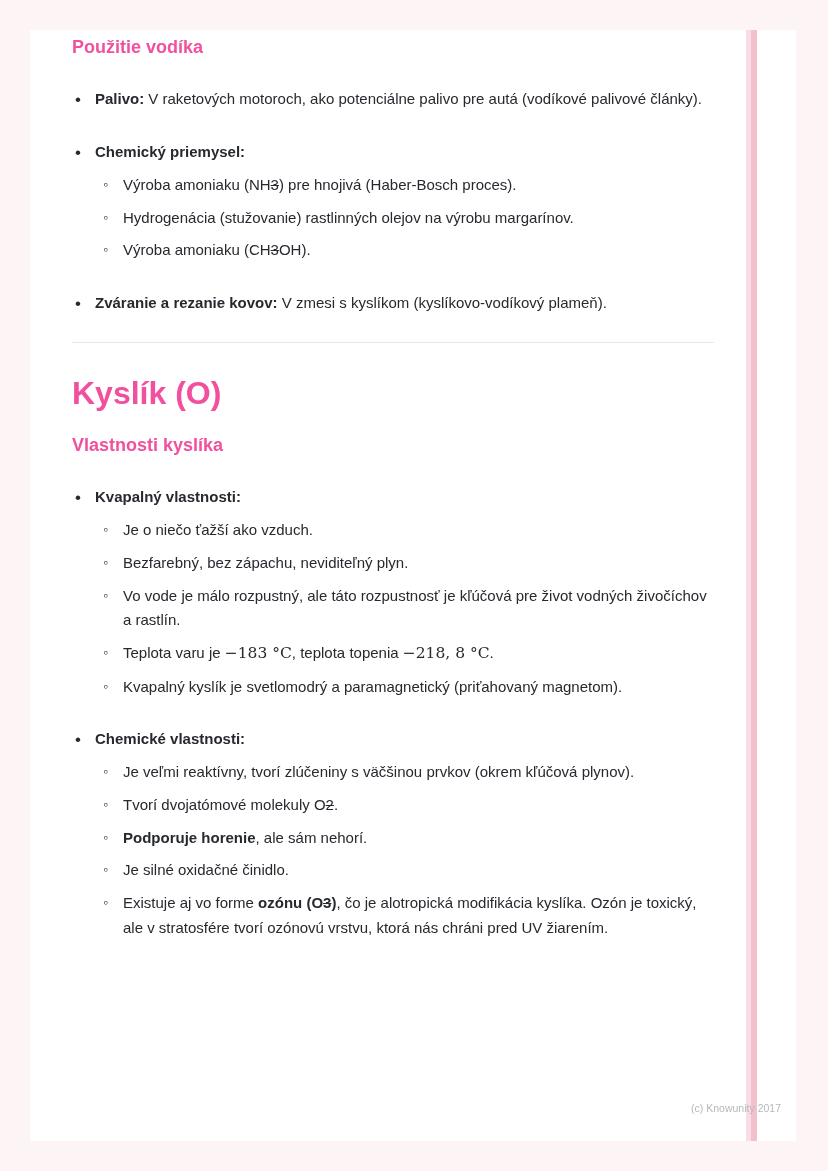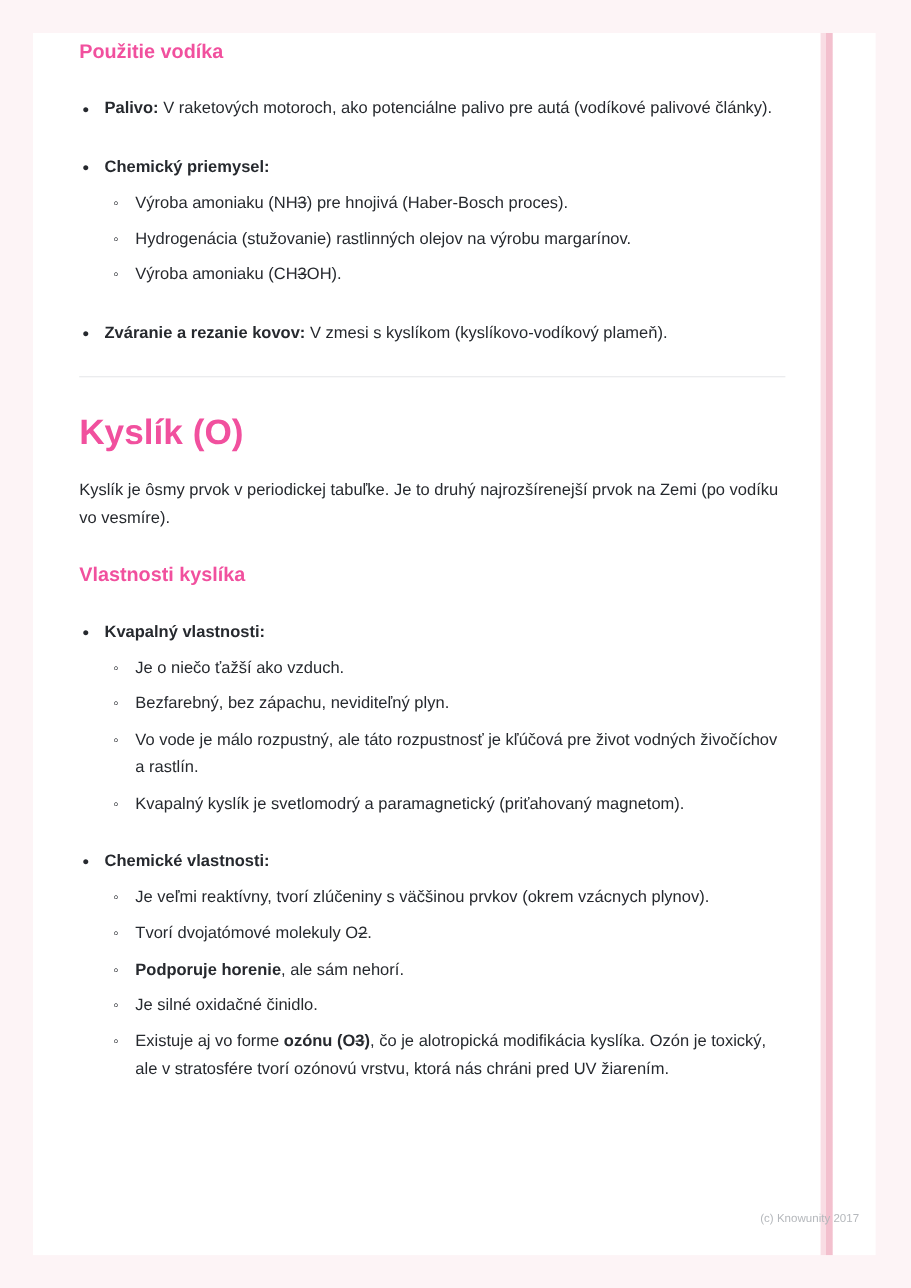--- a/index.html
+++ b/index.html
@@ -131,47 +131,49 @@
       </li>
       <li>
         <span class="seg"><span class="b">Zváranie a rezanie kovov:</span><span> V zmesi s kyslíkom (kyslíkovo-vodíkový plameň).</span></span>
       </li>
     </ul>
 
     <hr class="divider">
 
     <h2 class="h2">Kyslík (O)</h2>
 
-    <p class="para">Kyslík je ôsmy prvok v periodickej tabuľke. Je to druhý najrozšírenejší prvok na Zemi (po vodíku vo vesmíre).</p>
 
     <h3 class="h3">Vlastnosti kyslíka</h3>
 
     <ul class="l1">
       <li>
         <span class="seg"><span class="b">Kvapalný vlastnosti:</span></span>
         <ul class="l2">
           <li>
             <span class="seg"><span>Je o niečo ťažší ako vzduch.</span></span>
           </li>
           <li>
             <span class="seg"><span>Bezfarebný, bez zápachu, neviditeľný plyn.</span></span>
           </li>
           <li>
             <span class="seg"><span>Vo vode je málo rozpustný, ale táto rozpustnosť je kľúčová pre život vodných živočíchov a rastlín.</span></span>
           </li>
           <li>
+            <span class="seg"><span>Teplota varu je </span><span class="math">−183 °C</span><span>, teplota topenia </span><span class="math">−218, 8 °C</span><span>.</span></span>
+          </li>
+          <li>
             <span class="seg"><span>Kvapalný kyslík je svetlomodrý a paramagnetický (priťahovaný magnetom).</span></span>
           </li>
         </ul>
       </li>
       <li>
         <span class="seg"><span class="b">Chemické vlastnosti:</span></span>
         <ul class="l2">
           <li>
-            <span class="seg"><span>Je veľmi reaktívny, tvorí zlúčeniny s väčšinou prvkov (okrem vzácnych plynov).</span></span>
+            <span class="seg"><span>Je veľmi reaktívny, tvorí zlúčeniny s väčšinou prvkov (okrem kľúčová plynov).</span></span>
           </li>
           <li>
             <span class="seg"><span>Tvorí dvojatómové molekuly O</span><span class="st">2</span><span>.</span></span>
           </li>
           <li>
             <span class="seg"><span class="b">Podporuje horenie</span><span>, ale sám nehorí.</span></span>
           </li>
           <li>
             <span class="seg"><span>Je silné oxidačné činidlo.</span></span>
           </li>

